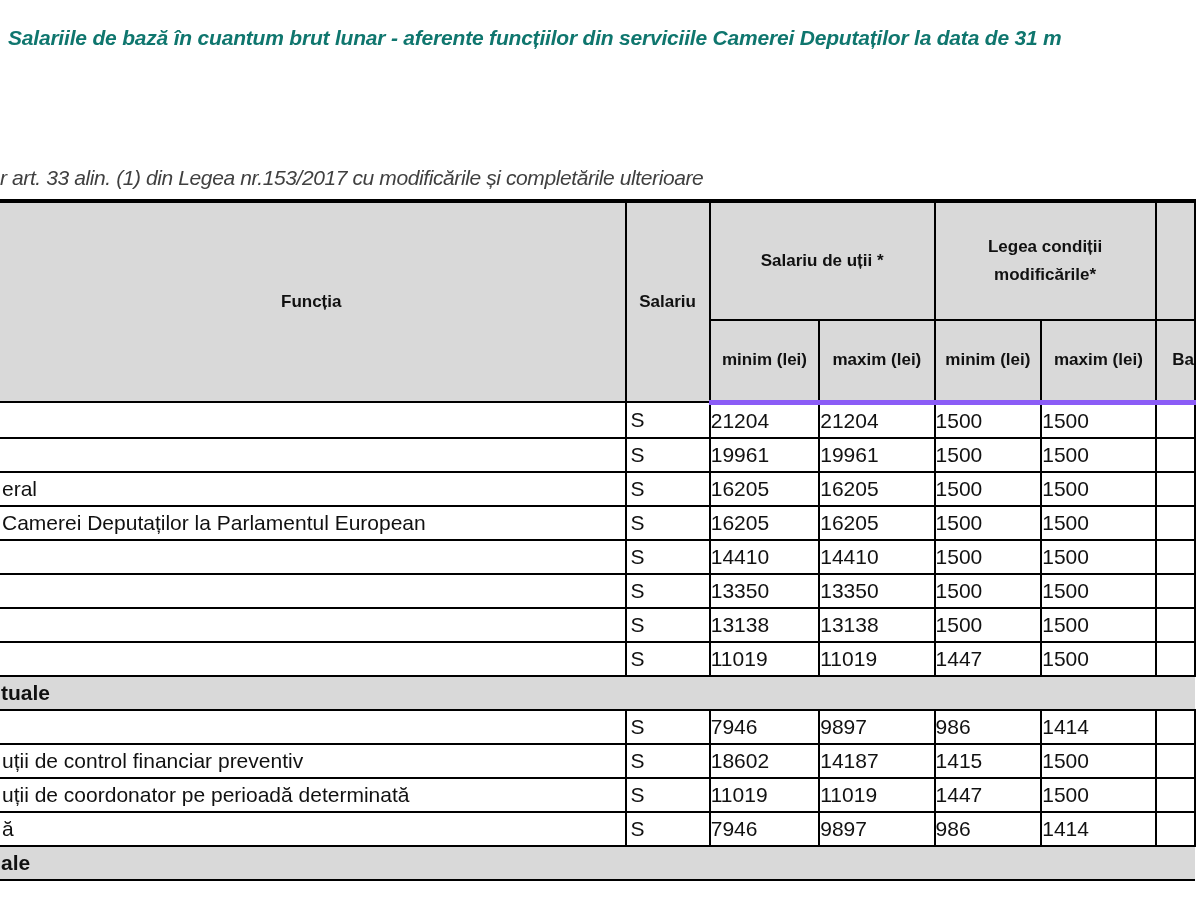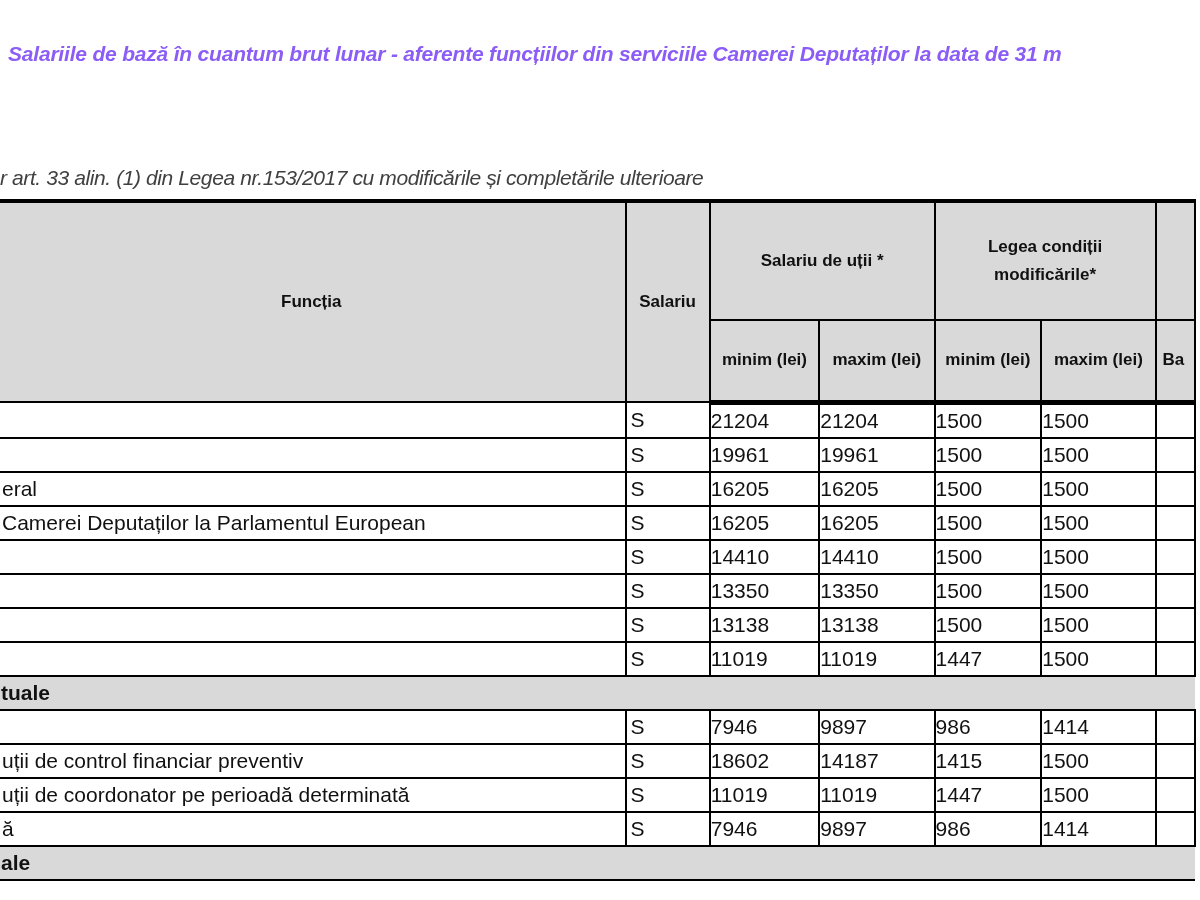--- a/index.html
+++ b/index.html
@@ -11,27 +11,27 @@
     width: 1200px;
     height: 900px;
     overflow: hidden;
     position: relative;
     font-family: "Liberation Sans", "DejaVu Sans", sans-serif;
     color: #111;
   }
   .doc-title {
     position: absolute;
     left: 8px;
-    top: 42px;
+    top: 26px;
     white-space: nowrap;
     font-size: 21px;
     font-weight: bold;
     font-style: italic;
     letter-spacing: -0.2px;
-    color: #8b5cf6;
+    color: #0f766e;
   }
   .doc-subtitle {
     position: absolute;
     left: 0px;
     top: 166px;
     white-space: nowrap;
     font-size: 21px;
     font-style: italic;
     letter-spacing: -0.4px;
     color: #404040;
@@ -52,21 +52,21 @@
   }
   .tbl th {
     background: #d9d9d9;
     font-weight: bold;
     font-size: 17px;
     text-align: center;
     vertical-align: middle;
     line-height: 28px;
   }
   .tbl thead tr.h2 th {
-    border-bottom: 5px solid #000000;
+    border-bottom: 5px solid #8b5cf6;
   }
   .h1 { height: 119px; }
   .h2 { height: 82px; }
   .tbl td {
     font-size: 21px;
     height: 32px;
     line-height: 32px;
     background: #fff;
   }
   .tbl td.func { padding-left: 4px; text-align: left; }
@@ -106,21 +106,21 @@
         <div>Legea condiții</div>
         <div>modificările*</div>
       </th>
       <th></th>
     </tr>
     <tr class="h2">
       <th>minim (lei)</th>
       <th>maxim (lei)</th>
       <th>minim (lei)</th>
       <th>maxim (lei)</th>
-      <th style="text-align:left;padding-left:6px">Ba</th>
+      <th style="text-align:right;padding-left:6px">Ba</th>
     </tr>
   </thead>
   <tbody id="tbody">
       <tr>
         <td class="func"></td>
         <td class="stud">S</td>
         <td class="num">21204</td>
         <td class="num">21204</td>
         <td class="num">1500</td>
         <td class="num">1500</td>

